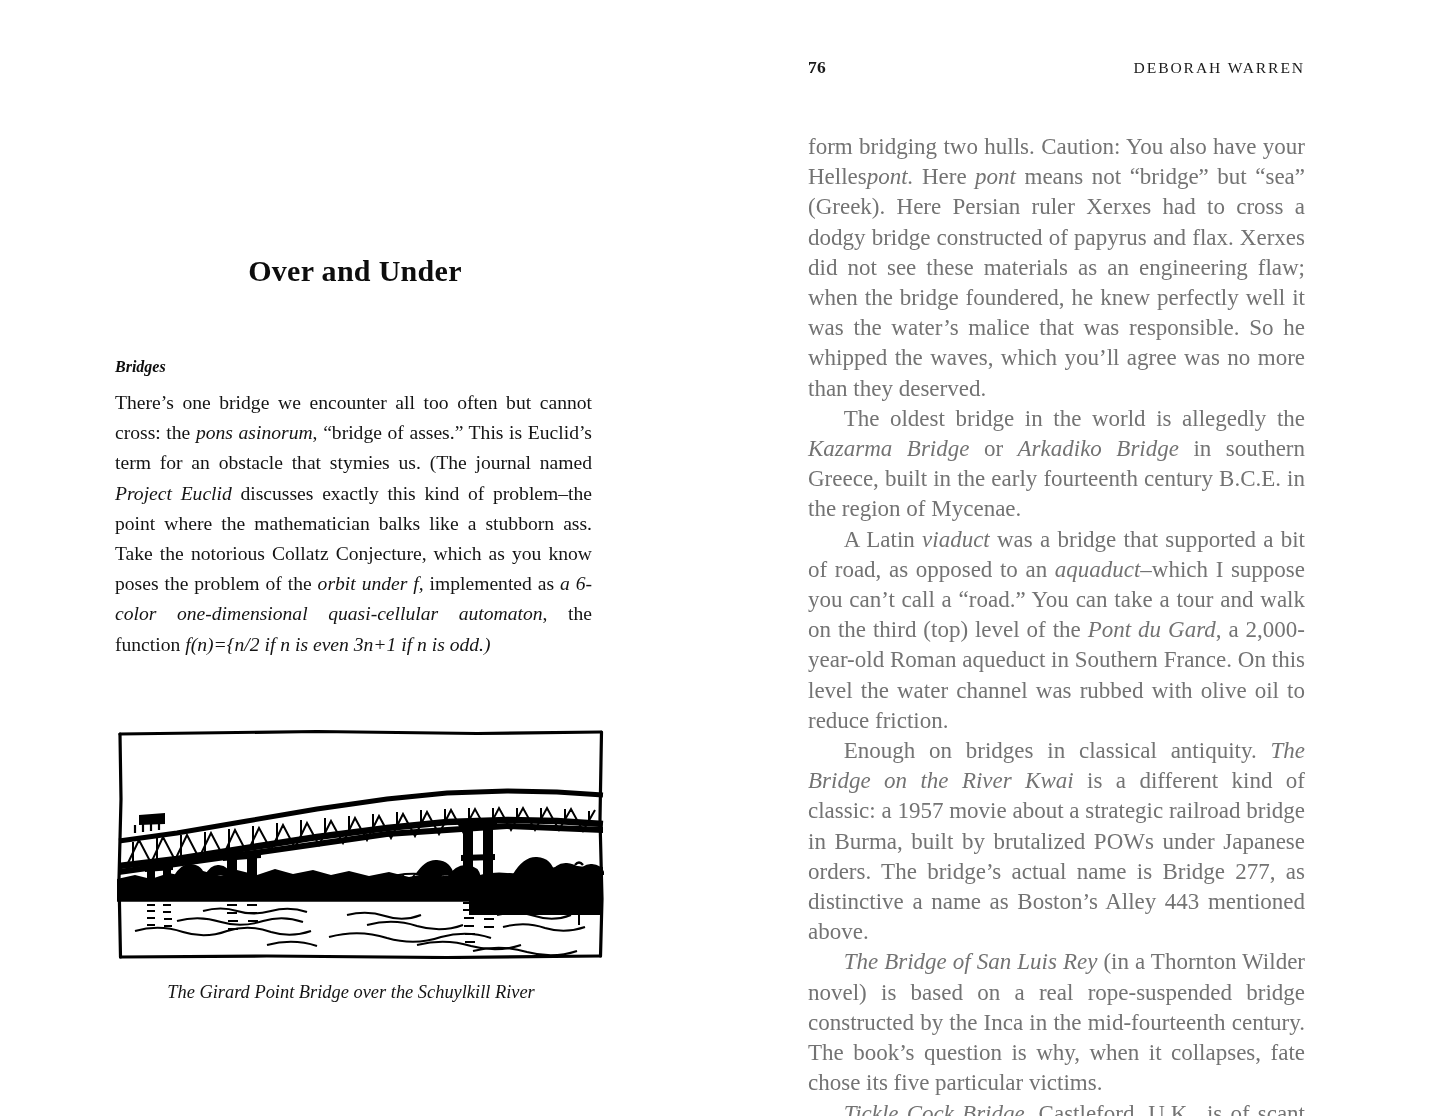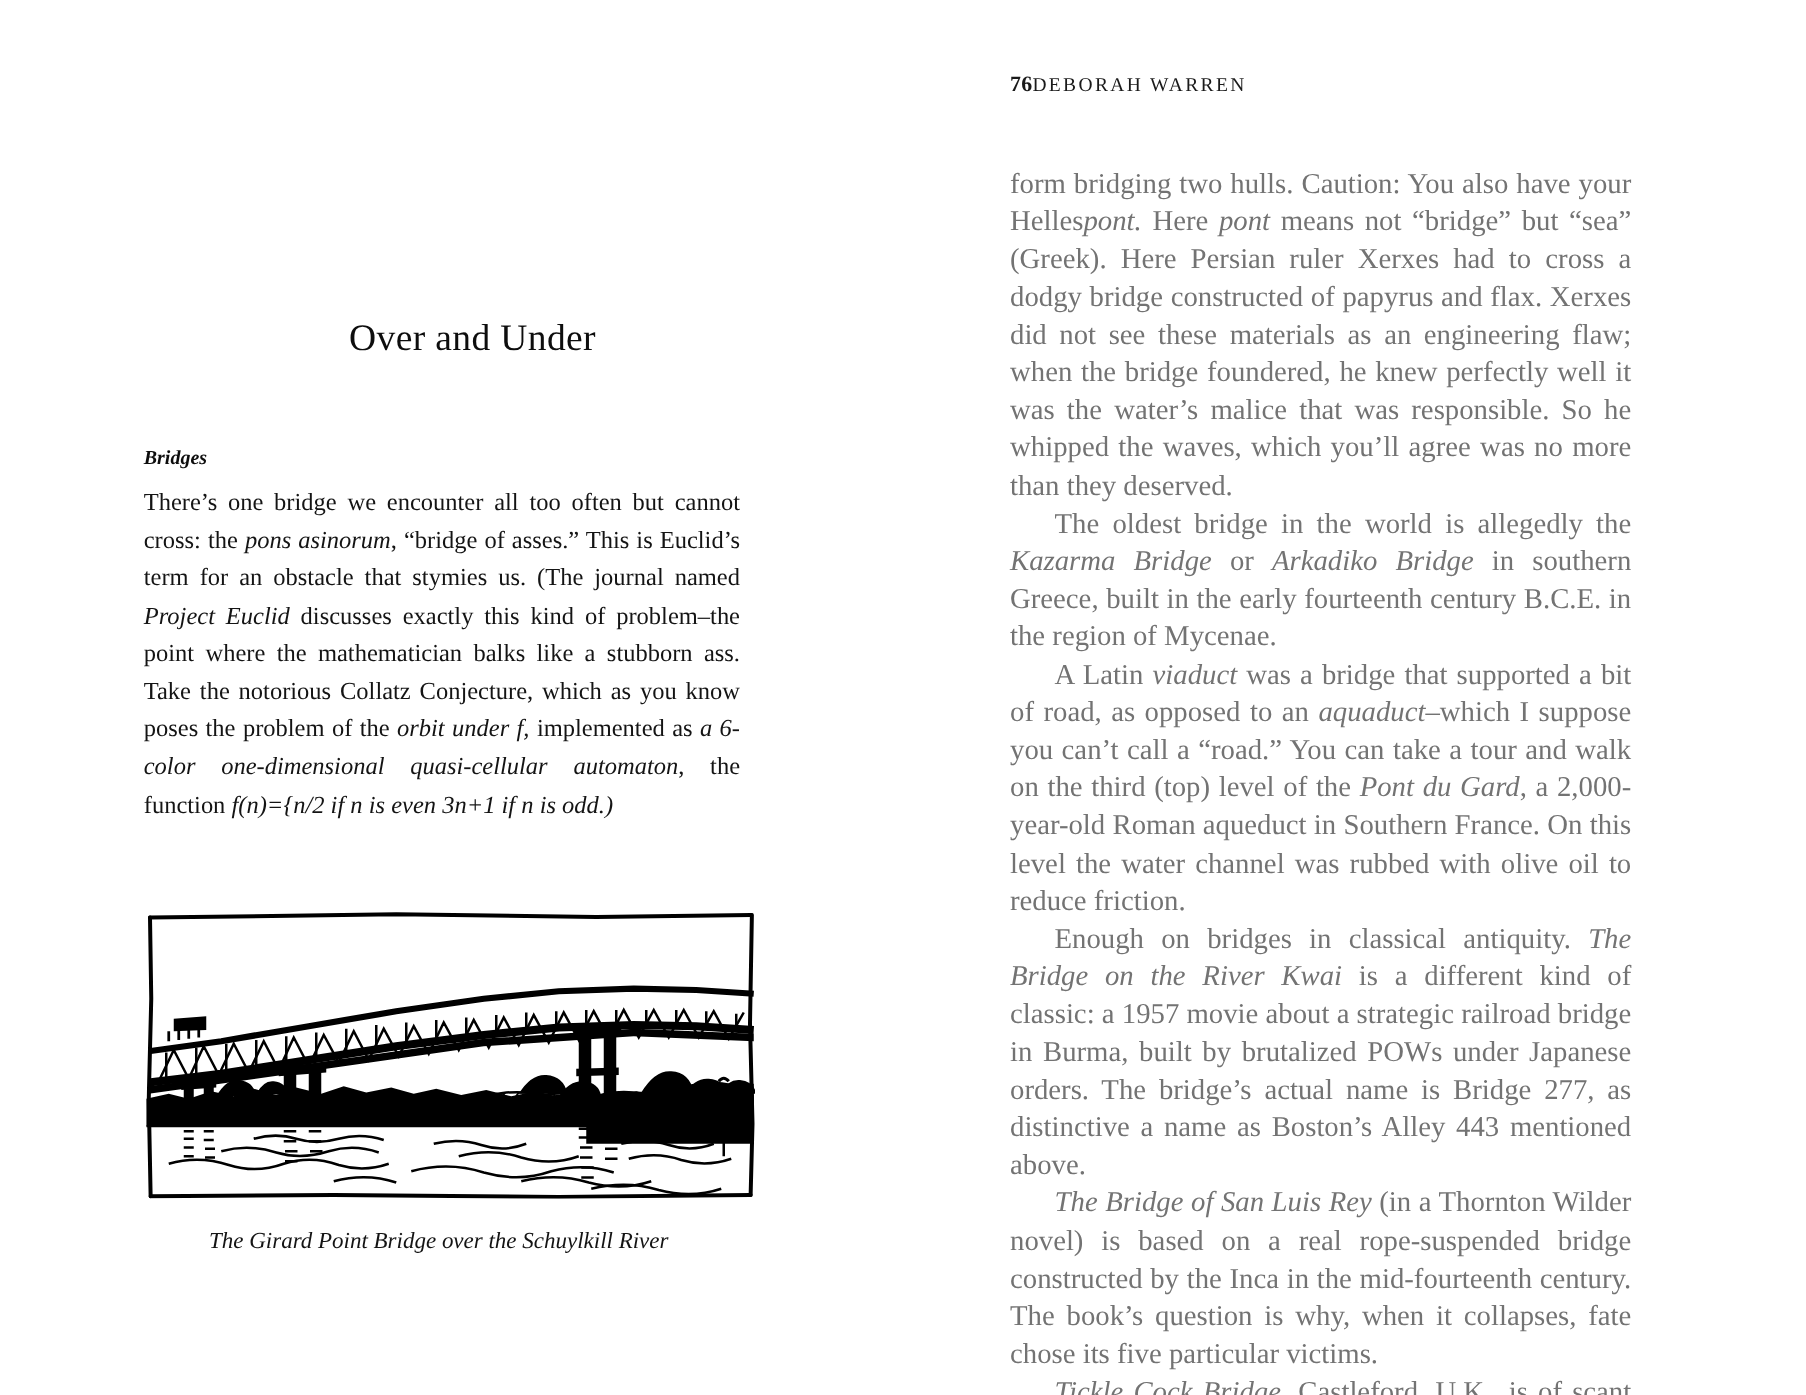--- a/index.html
+++ b/index.html
@@ -34,26 +34,26 @@
   .page-right {
     position: absolute;
     left: 722px;
     top: 0;
     width: 723px;
     height: 1116px;
   }
 
   .chapter-title {
     position: absolute;
-    left: 133px;
+    left: 110px;
     top: 218px;
     width: 490px;
     text-align: center;
     font-size: 30px;
-    font-weight: normal;
+    font-weight: bold;
     letter-spacing: 0.3px;
     color: #0d0d0d;
     margin-top: 36px;
   }
 
   .subhead {
     position: absolute;
     left: 115px;
     top: 345px;
     font-size: 16px;
@@ -99,23 +99,25 @@
   }
   em { font-style: italic; }
 
   
   .running-head {
     position: absolute;
     left: 86px;
     top: 57px;
     width: 497px;
     display: flex;
+    justify-content: space-between;
     align-items: baseline;
     font-size: 17px;
     color: #1a1a1a;
+    gap: 17px;
   }
   .rh-folio {
     font-weight: bold;
     font-size: 17.5px;
     letter-spacing: 0.2px;
   }
   .rh-author {
     font-size: 15.6px;
     letter-spacing: 1.9px;
   }

